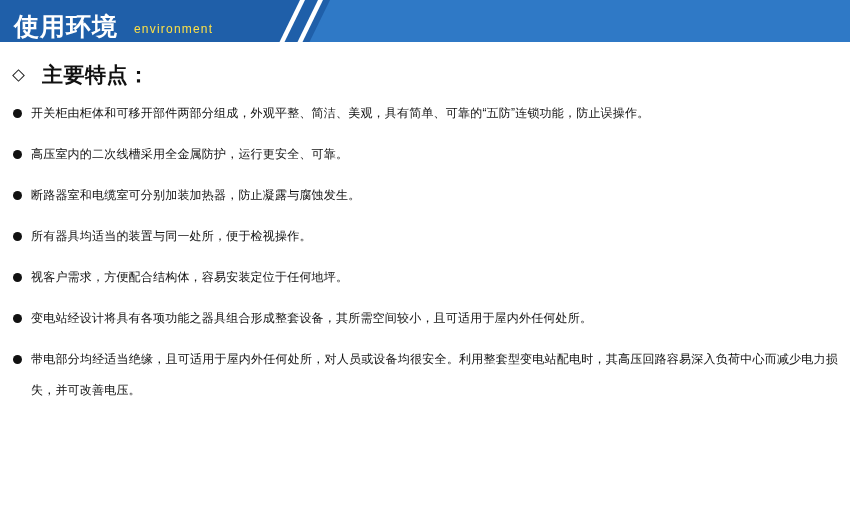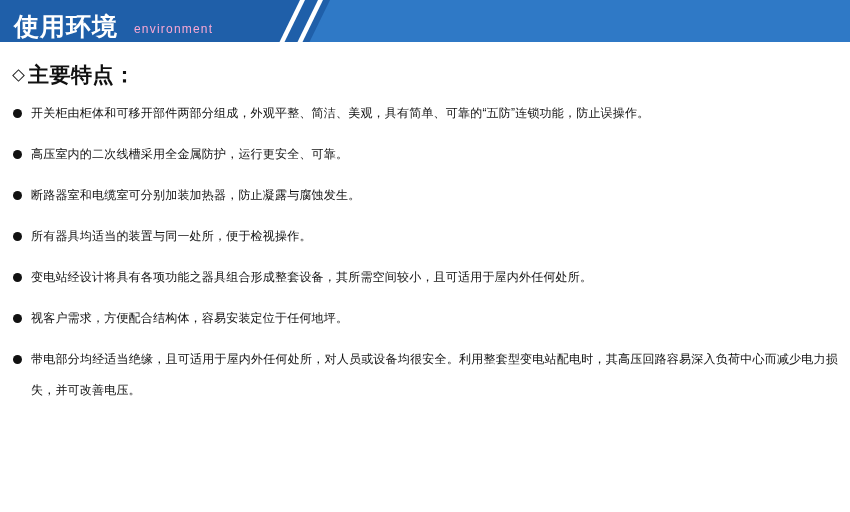--- a/index.html
+++ b/index.html
@@ -58,36 +58,37 @@
     font-size: 25px;
     font-weight: bold;
     letter-spacing: 1px;
     line-height: 32px;
     white-space: nowrap;
   }
   .banner-sub {
     position: absolute;
     left: 134px;
     top: 22px;
-    color: #f9a8d4;
+    color: #fde047;
     font-size: 12px;
     letter-spacing: 1.2px;
     white-space: nowrap;
   }
 
   
   .content {
     position: relative;
     padding: 14px 12px 0 12px;
   }
 
   .heading-row {
     display: flex;
     align-items: flex-start;
     margin: 6px 0 10px 2px;
+    gap: 14px;
   }
   .diamond {
     display: inline-block;
     width: 7px;
     height: 7px;
     border: 1px solid #222;
     transform: rotate(45deg);
     margin: 9px 5px 0 0;
     flex: 0 0 auto;
   }
@@ -160,25 +161,25 @@
       <li>
         <span class="bullet"></span>
         <span class="ptext">断路器室和电缆室可分别加装加热器，防止凝露与腐蚀发生。</span>
       </li>
       <li>
         <span class="bullet"></span>
         <span class="ptext">所有器具均适当的装置与同一处所，便于检视操作。</span>
       </li>
       <li>
         <span class="bullet"></span>
-        <span class="ptext">变电站经设计将具有各项功能之器具组合形成整套设备，其所需空间较小，且可适用于屋内外任何处所。</span>
+        <span class="ptext">视客户需求，方便配合结构体，容易安装定位于任何地坪。</span>
       </li>
       <li>
         <span class="bullet"></span>
-        <span class="ptext">视客户需求，方便配合结构体，容易安装定位于任何地坪。</span>
+        <span class="ptext">变电站经设计将具有各项功能之器具组合形成整套设备，其所需空间较小，且可适用于屋内外任何处所。</span>
       </li>
       <li>
         <span class="bullet"></span>
         <span class="ptext">带电部分均经适当绝缘，且可适用于屋内外任何处所，对人员或设备均很安全。利用整套型变电站配电时，其高压回路容易深入负荷中心而减少电力损失，并可改善电压。</span>
       </li>
     </ul>
 
   </div>
 </div>
 

